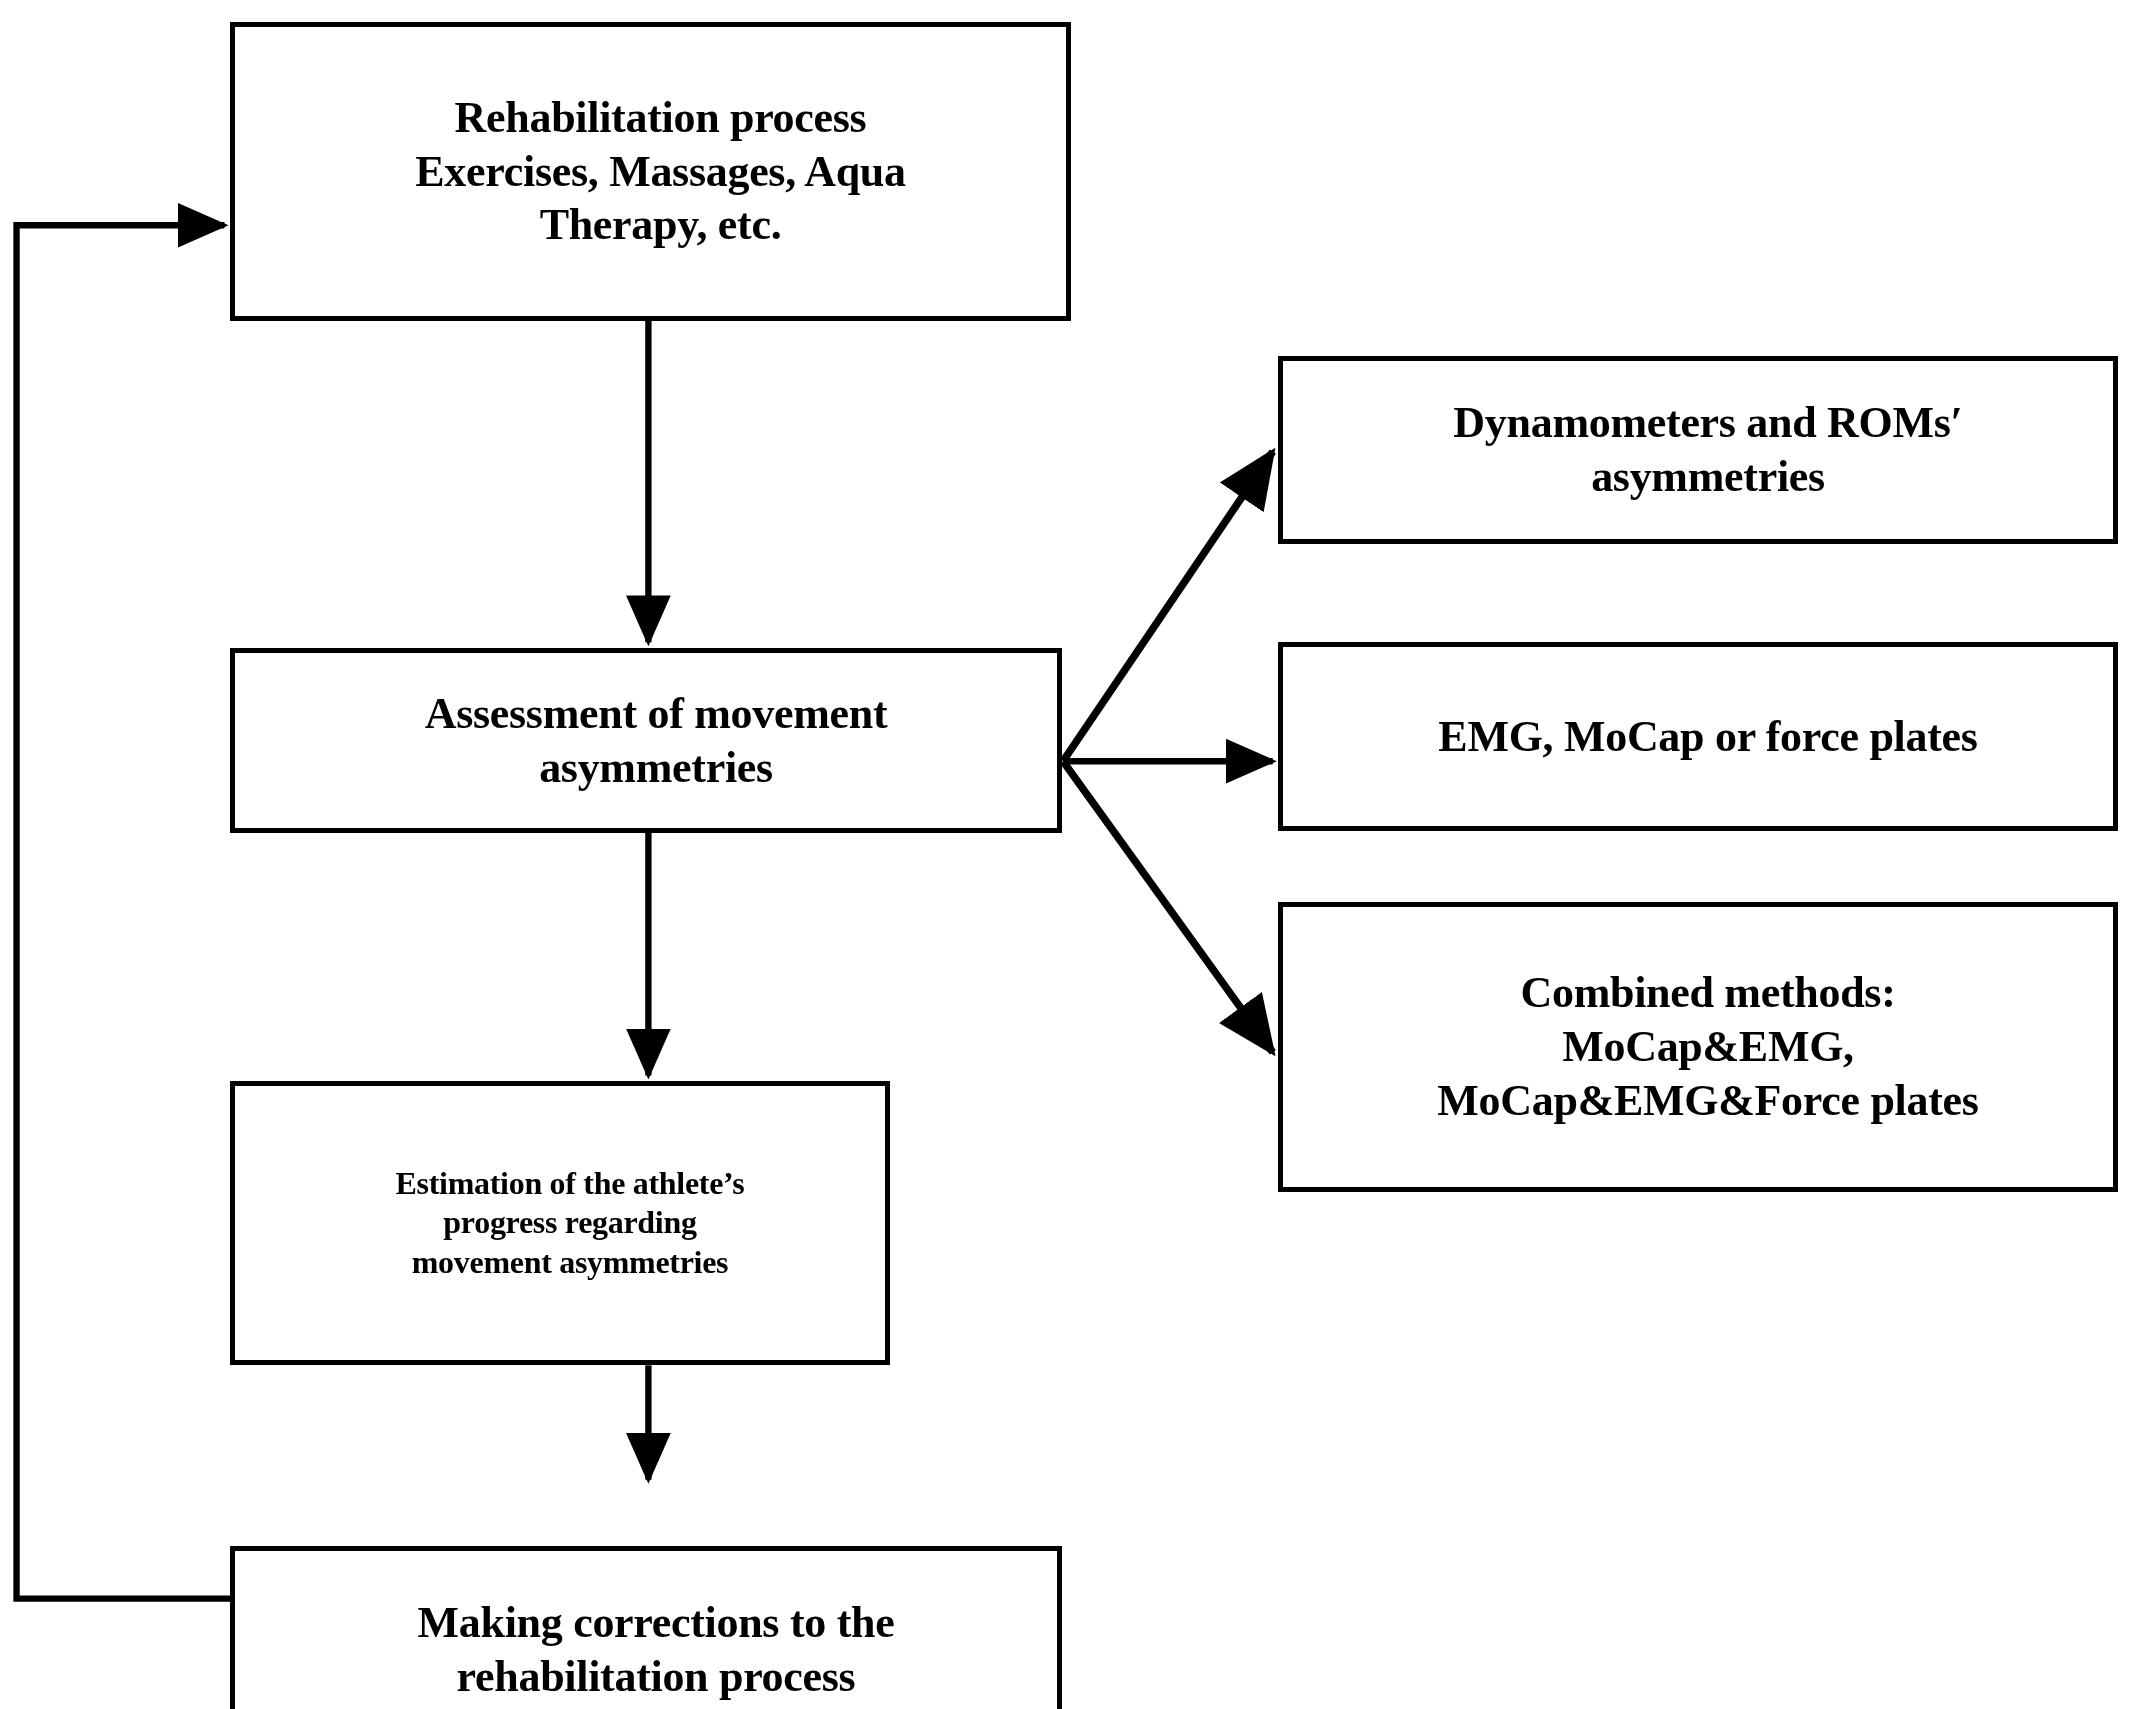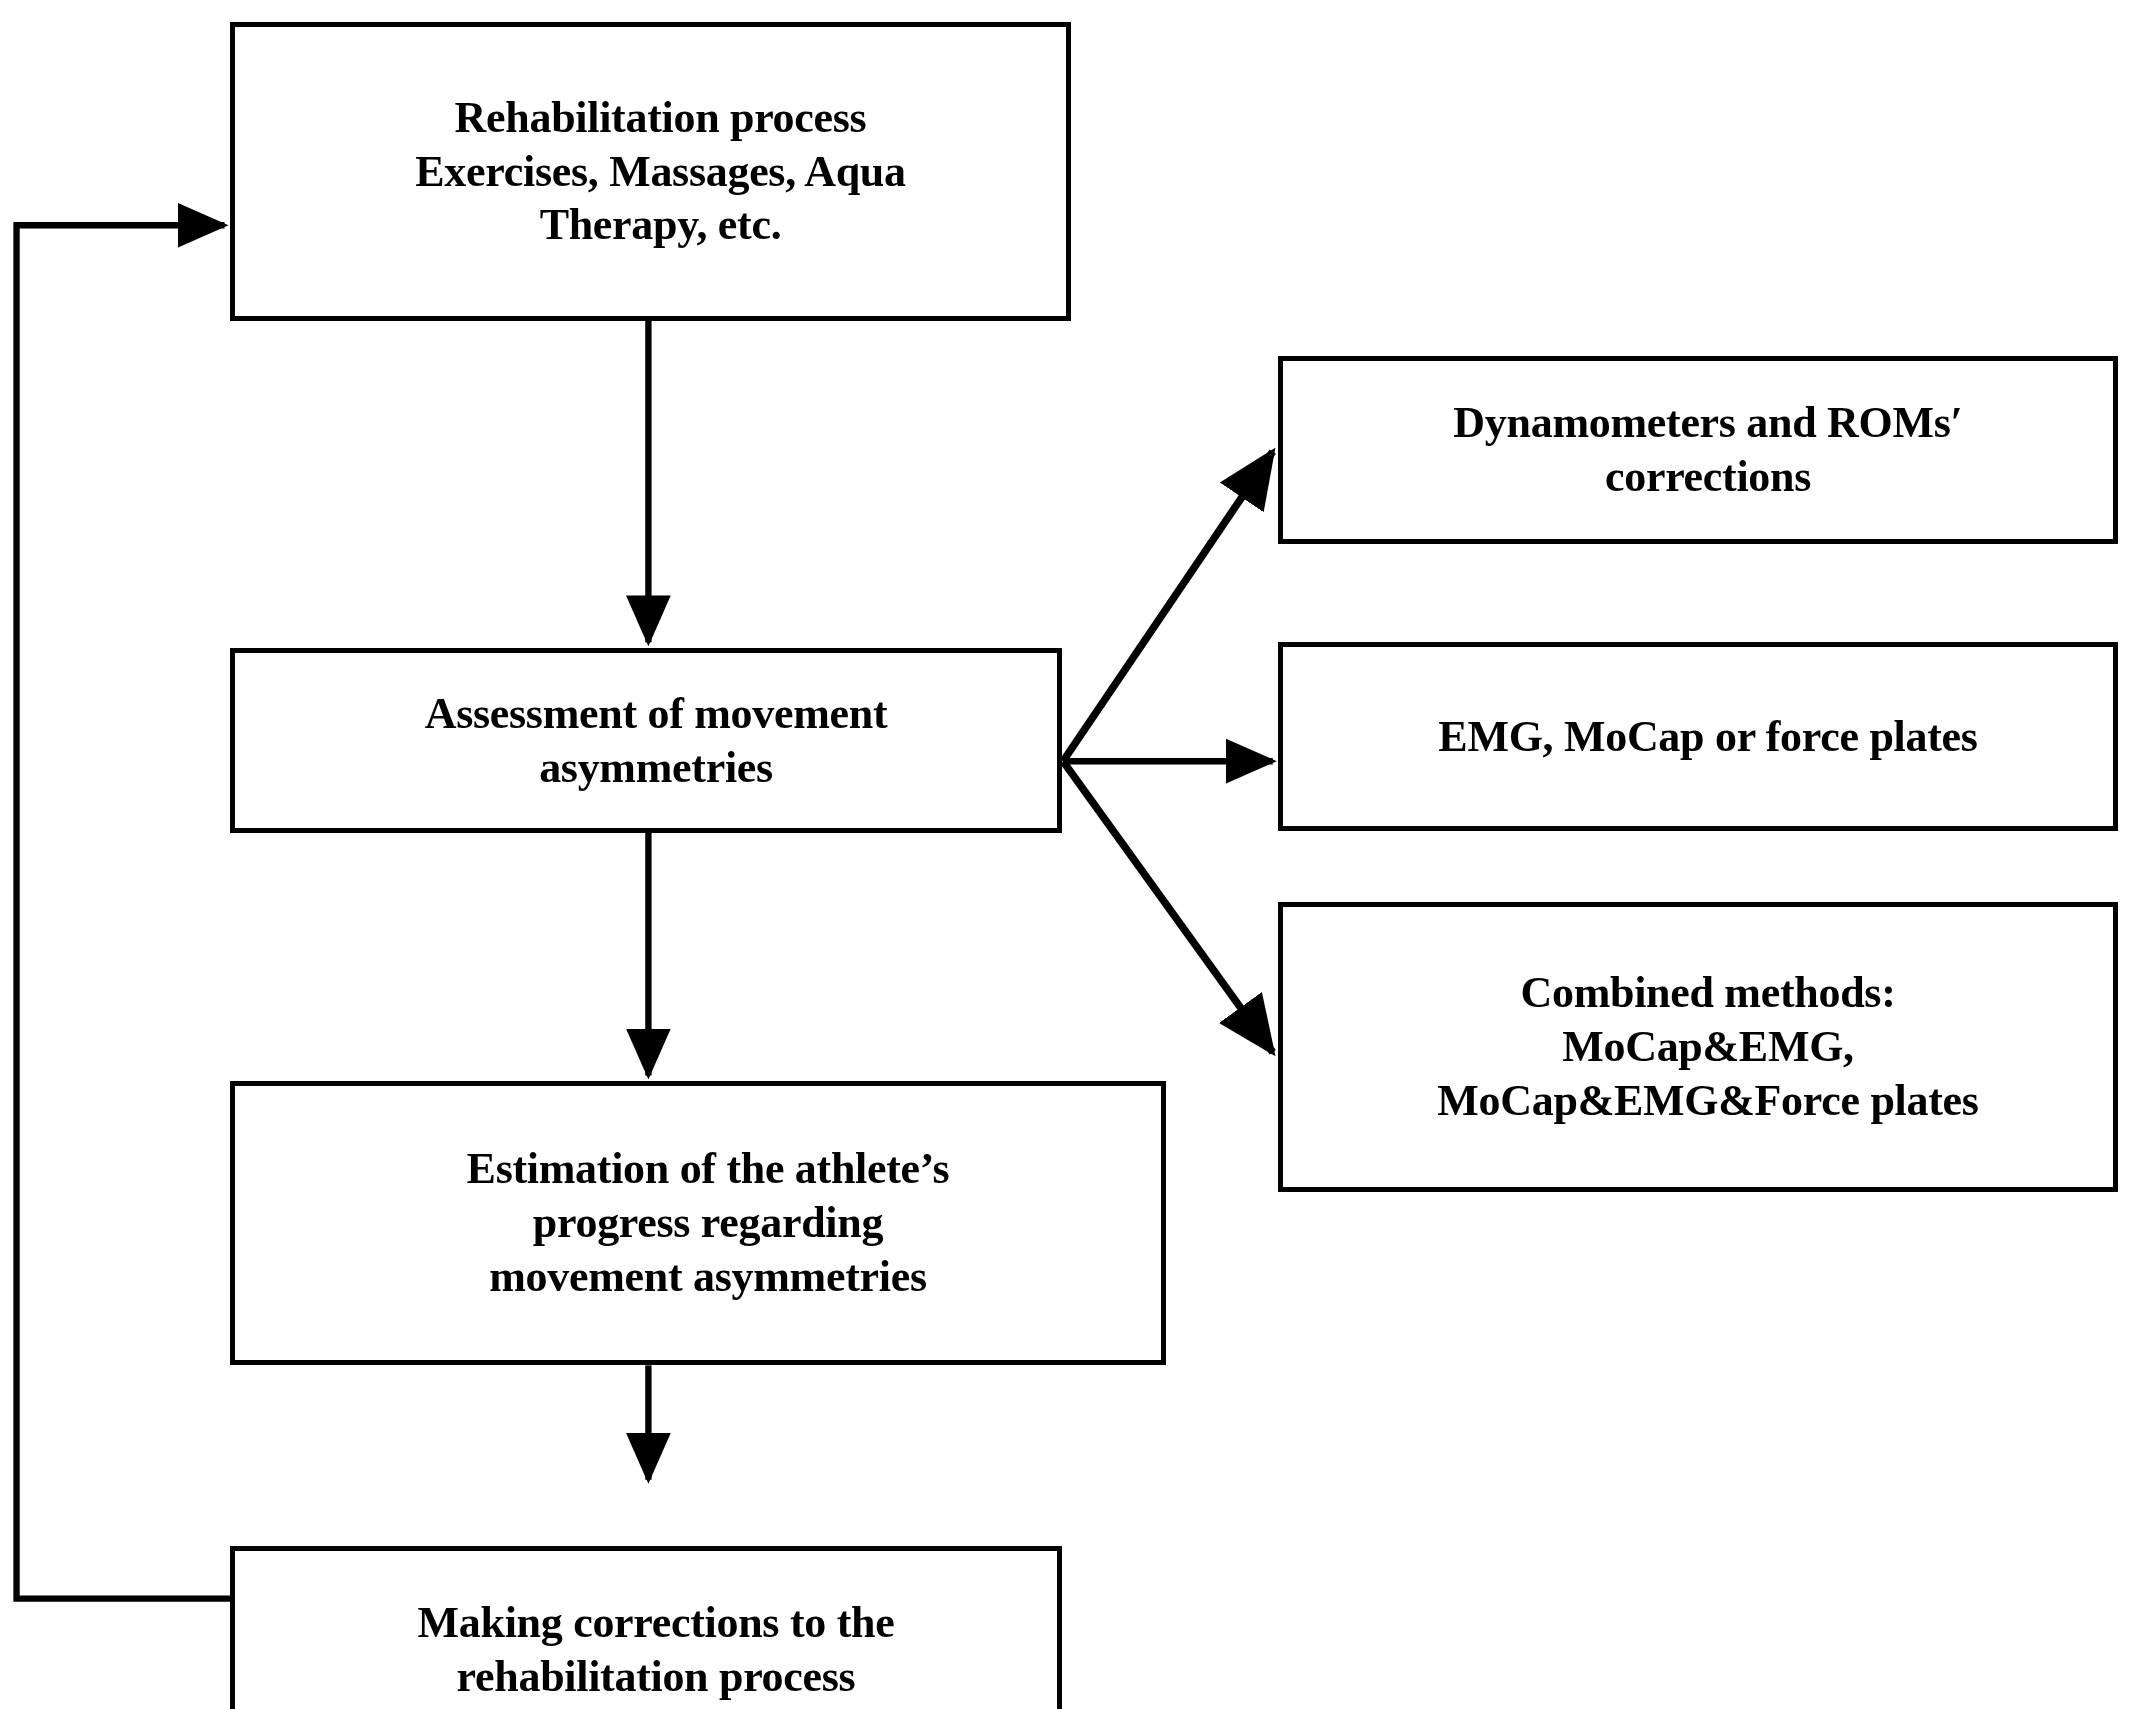--- a/index.html
+++ b/index.html
@@ -42,21 +42,21 @@
     left: 0;
     top: 0;
     width: 2151px;
     height: 1709px;
     pointer-events: none;
   }
 
   
   #node-rehab      { left: 230px;  top: 22px;   width: 841px; height: 299px;  font-size: 44px; }
   #node-assessment { left: 230px;  top: 648px; width: 832px; height: 185px;  font-size: 44px; font-family: Liberation Serif, serif; }
-  #node-estimation { left: 230px;  top: 1081px; width: 936px; height: 284px;  font-size: 44px; }
+  #node-estimation { left: 230px;  top: 1081px; width: 660px; height: 284px;  font-size: 32px; }
   #node-corrections{ left: 230px;  top: 1546px; width: 832px; height: 207px;  font-size: 44px; }
 
   #node-dynamometers { left: 1278px; top: 356px;  width: 840px; height: 188px; font-size: 44px; }
   #node-emg          { left: 1278px; top: 642px; width: 840px; height: 189px; font-size: 44px; }
   #node-combined     { left: 1278px; top: 902px; width: 840px; height: 290px; font-size: 44px; }
 </style>
 </head>
 <body>
 
 <div id="canvas">
@@ -114,21 +114,21 @@
 movement asymmetries</span>
   </div>
 
   <div class="node" id="node-corrections">
     <span class="label">Making corrections to the
 rehabilitation process</span>
   </div>
 
   <div class="node" id="node-dynamometers">
     <span class="label">Dynamometers and ROMs′
-corrections</span>
+asymmetries</span>
   </div>
 
   <div class="node" id="node-emg">
     <span class="label">EMG, MoCap or force plates</span>
   </div>
 
   <div class="node" id="node-combined">
     <span class="label">Combined methods:
 MoCap&amp;EMG,
 MoCap&amp;EMG&amp;Force plates</span>

